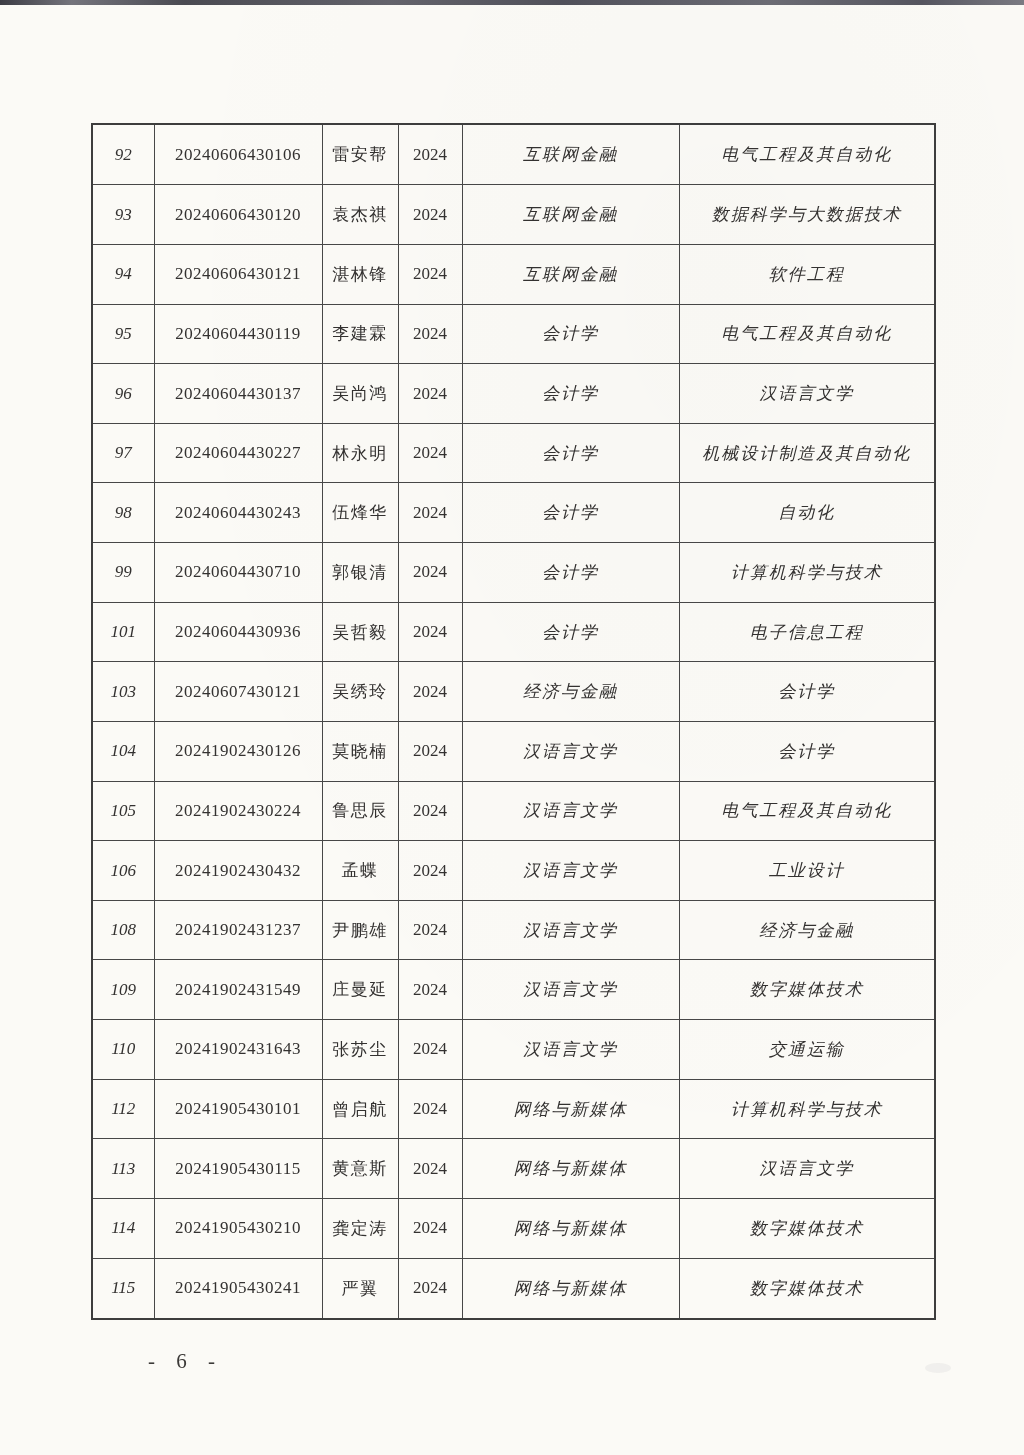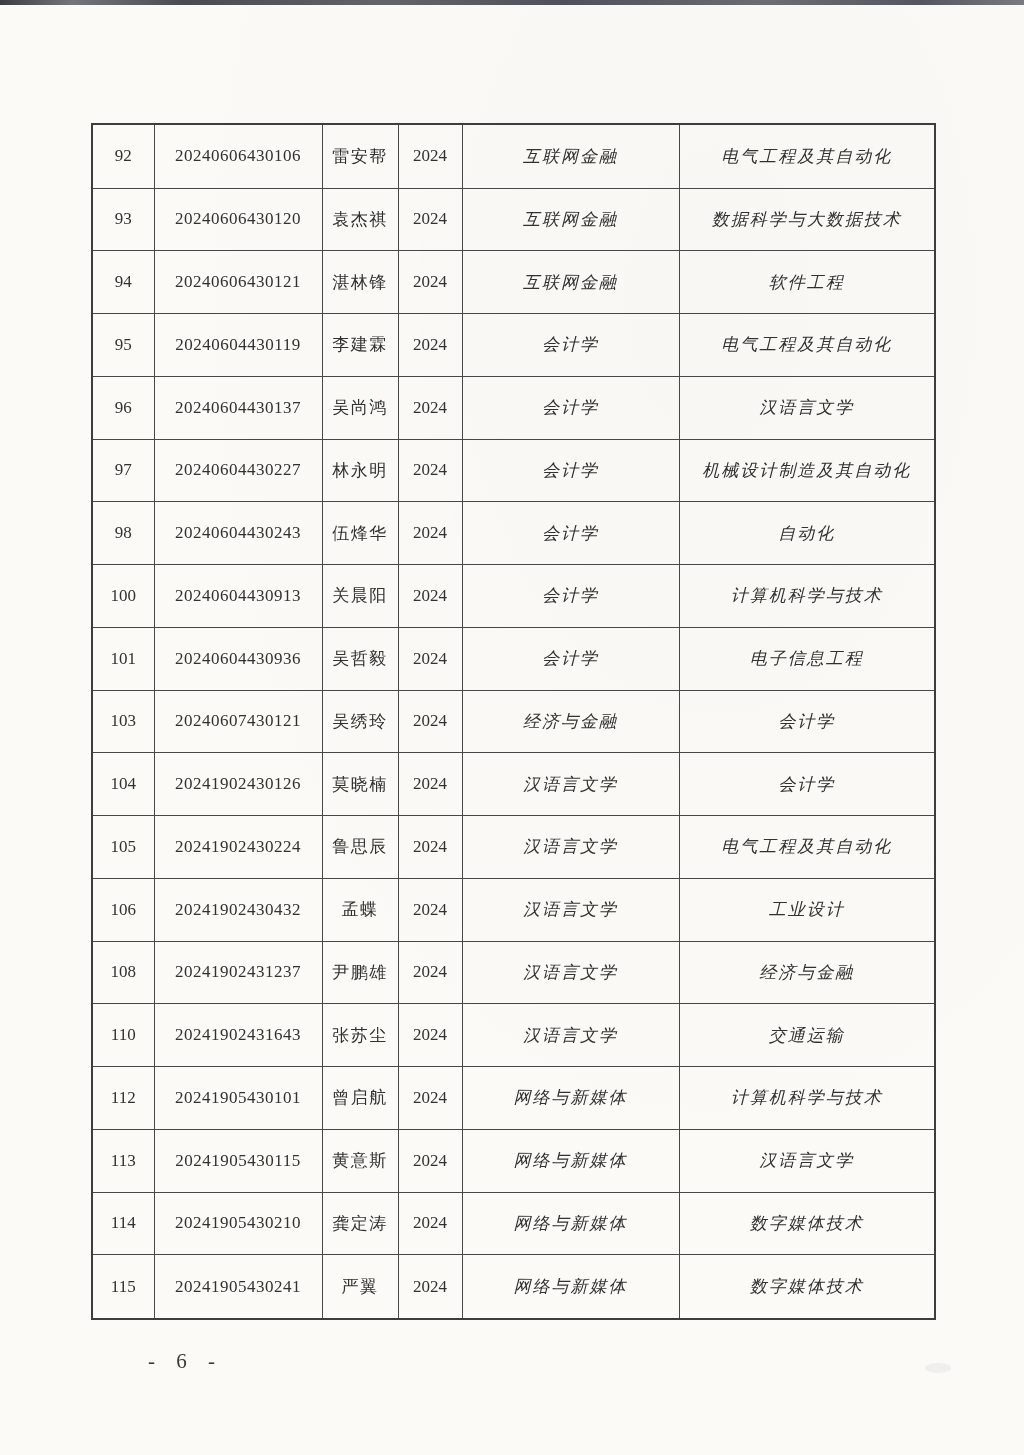--- a/index.html
+++ b/index.html
@@ -48,20 +48,21 @@
     font-size: 17px;
     color: #333130;
     white-space: nowrap;
     overflow: hidden;
   }
   table.roster { border: 2px solid #3d3d3d; }
   td.col-no {
     font-size: 18px;
     font-family: "Liberation Serif", "DejaVu Serif", serif;
     color: #3a3837;
+    font-style: italic;
   }
   td.col-student_id {
     font-size: 18.5px;
     letter-spacing: 0.5px;
     color: #35333          2;
   }
   td.col-student_id { color: #353332; }
   td.col-name {
     font-size: 16.5px;
     letter-spacing: 1.5px;
@@ -163,23 +164,23 @@
         </tr>
         <tr>
           <td class="col-no">98</td>
           <td class="col-student_id">20240604430243</td>
           <td class="col-name">伍烽华</td>
           <td class="col-grade">2024</td>
           <td class="col-current_major">会计学</td>
           <td class="col-target_major">自动化</td>
         </tr>
         <tr>
-          <td class="col-no">100</td>
-          <td class="col-student_id">20240604430913</td>
-          <td class="col-name">关晨阳</td>
+          <td class="col-no">99</td>
+          <td class="col-student_id">20240604430710</td>
+          <td class="col-name">郭银清</td>
           <td class="col-grade">2024</td>
           <td class="col-current_major">会计学</td>
           <td class="col-target_major">计算机科学与技术</td>
         </tr>
         <tr>
           <td class="col-no">101</td>
           <td class="col-student_id">20240604430936</td>
           <td class="col-name">吴哲毅</td>
           <td class="col-grade">2024</td>
           <td class="col-current_major">会计学</td>
@@ -219,20 +220,28 @@
         </tr>
         <tr>
           <td class="col-no">108</td>
           <td class="col-student_id">20241902431237</td>
           <td class="col-name">尹鹏雄</td>
           <td class="col-grade">2024</td>
           <td class="col-current_major">汉语言文学</td>
           <td class="col-target_major">经济与金融</td>
         </tr>
         <tr>
+          <td class="col-no">109</td>
+          <td class="col-student_id">20241902431549</td>
+          <td class="col-name">庄曼延</td>
+          <td class="col-grade">2024</td>
+          <td class="col-current_major">汉语言文学</td>
+          <td class="col-target_major">数字媒体技术</td>
+        </tr>
+        <tr>
           <td class="col-no">110</td>
           <td class="col-student_id">20241902431643</td>
           <td class="col-name">张苏尘</td>
           <td class="col-grade">2024</td>
           <td class="col-current_major">汉语言文学</td>
           <td class="col-target_major">交通运输</td>
         </tr>
         <tr>
           <td class="col-no">112</td>
           <td class="col-student_id">20241905430101</td>

